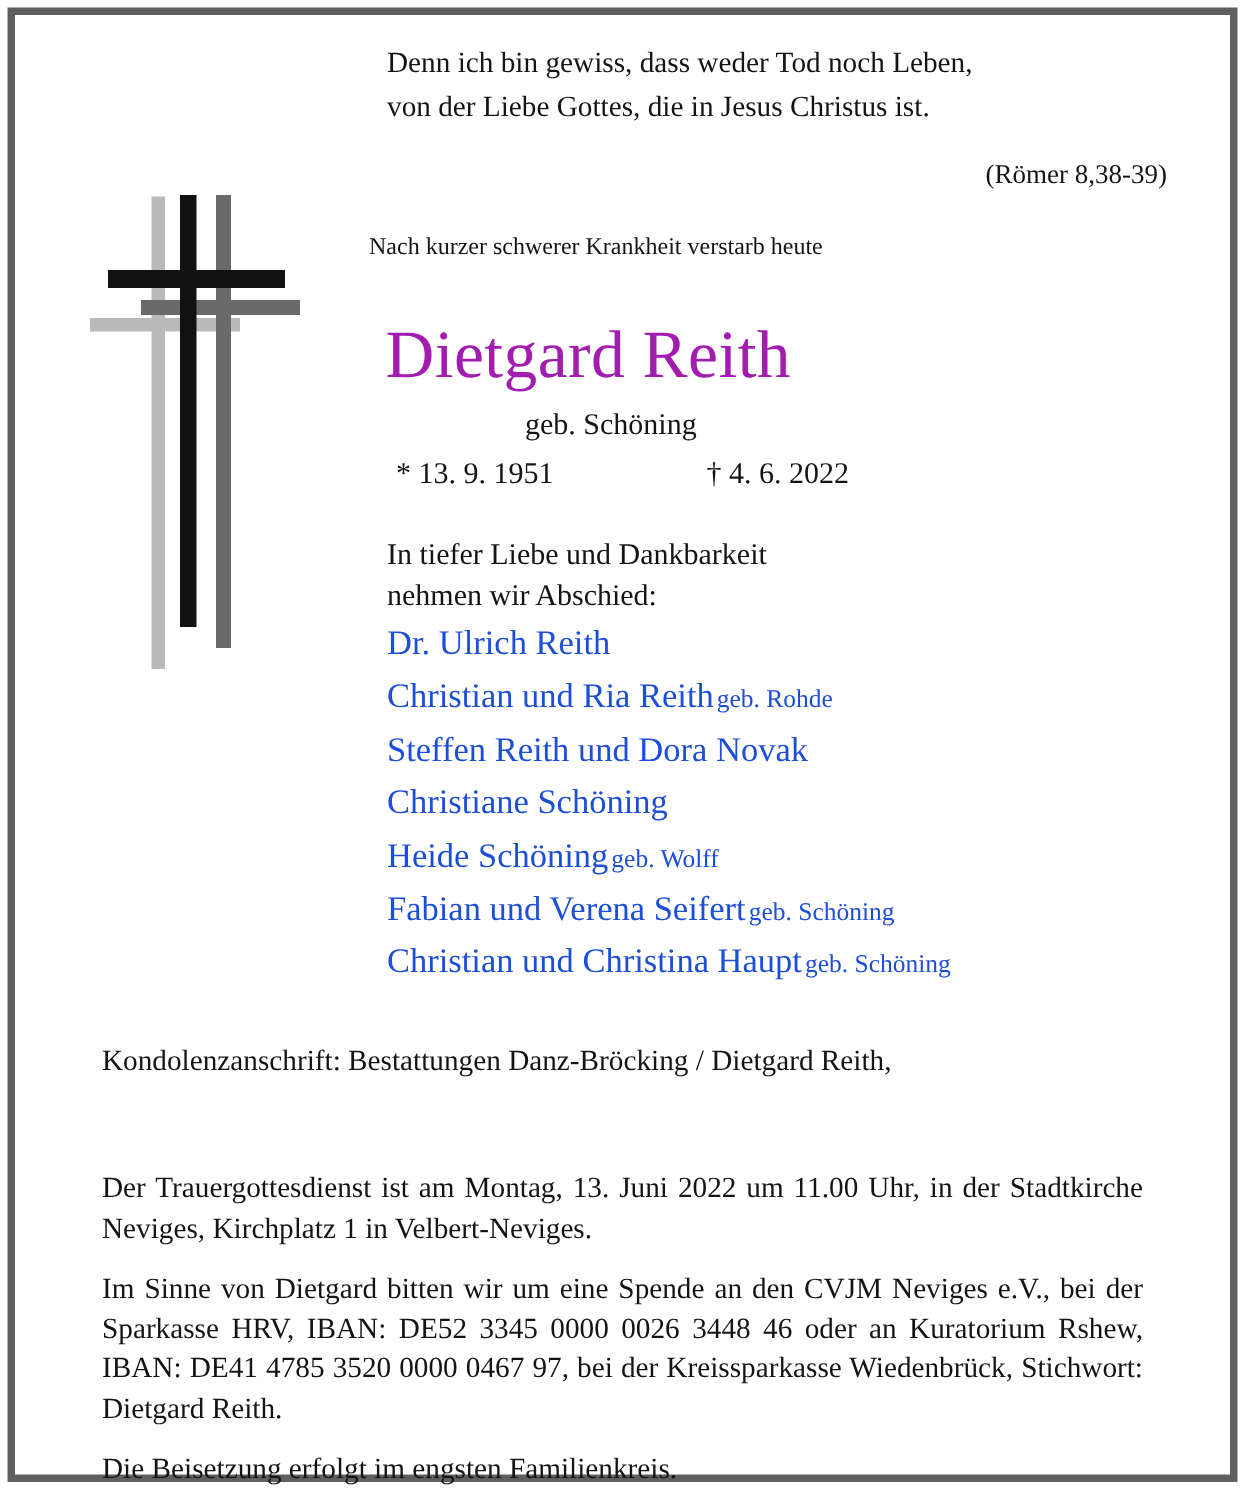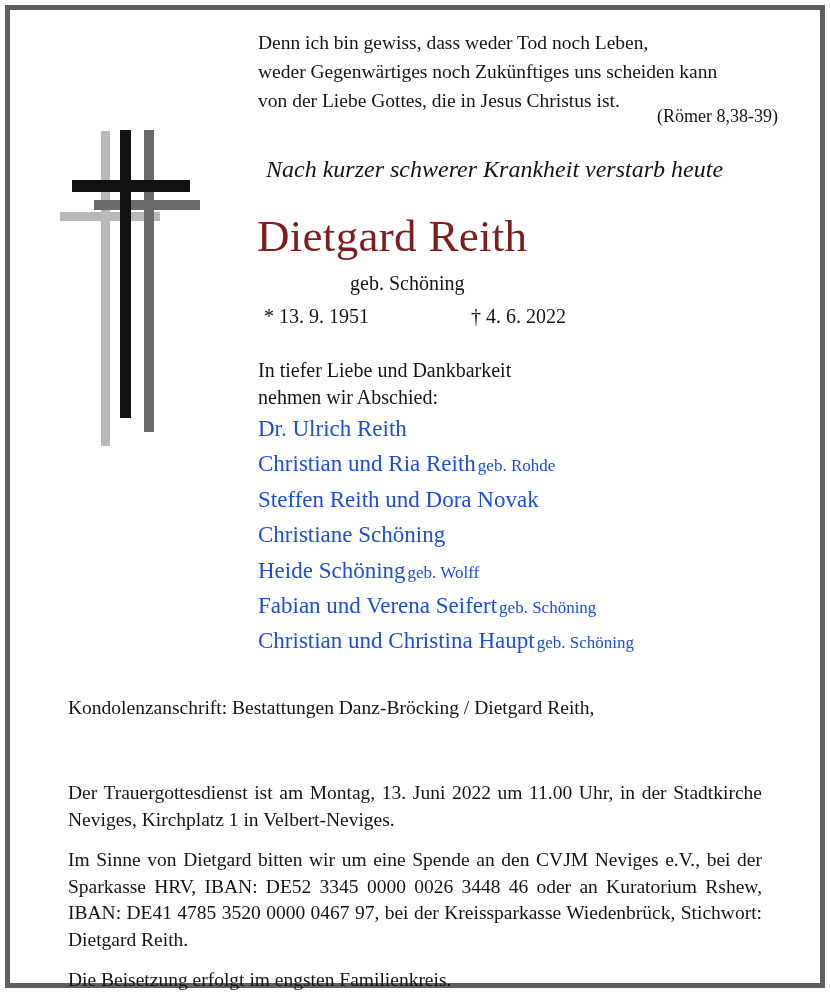--- a/index.html
+++ b/index.html
@@ -69,35 +69,34 @@
     position: absolute;
     left: 38px;
     top: 120px;
     width: 190px;
     height: 340px;
   }
 
   
   .lead {
     position: absolute;
-    left: 256px;
+    left: 236px;
     top: 146px;
-    font-size: 24px;
-    color: #141414;
-    white-space: nowrap;
-    font-style: italic;
+    font-size: 16px;
+    color: #141414;
+    white-space: nowrap;
   }
 
   .deceased-name {
     position: absolute;
     left: 247px;
     top: 200px;
     font-size: 45px;
     letter-spacing: 0.3px;
-    color: #7f1d1d;
+    color: #a21caf;
     white-space: nowrap;
   }
 
   .maiden {
     position: absolute;
     left: 340px;
     top: 262px;
     font-size: 20px;
     color: #141414;
     white-space: nowrap;
@@ -185,21 +184,20 @@
 <body>
 
 <div id="notice">
 
   <div class="frame"></div>
 
   <div class="inner">
 
     <div class="verse">
       <div class="verse-line">Denn ich bin gewiss, dass weder Tod noch Leben,</div>
-      <div class="verse-line">weder Gegenwärtiges noch Zukünftiges uns scheiden kann</div>
       <div class="verse-line">von der Liebe Gottes, die in Jesus Christus ist.</div>
     </div>
     <div class="verse-ref">(Römer 8,38-39)</div>
 
     <div class="cross">
       <svg width="190" height="340" viewBox="0 0 190 340">
 
         <rect x="12" y="82" width="100" height="9" fill="#b9b9b9"></rect>
         <rect x="53" y="1" width="9" height="315" fill="#b9b9b9"></rect>
 

